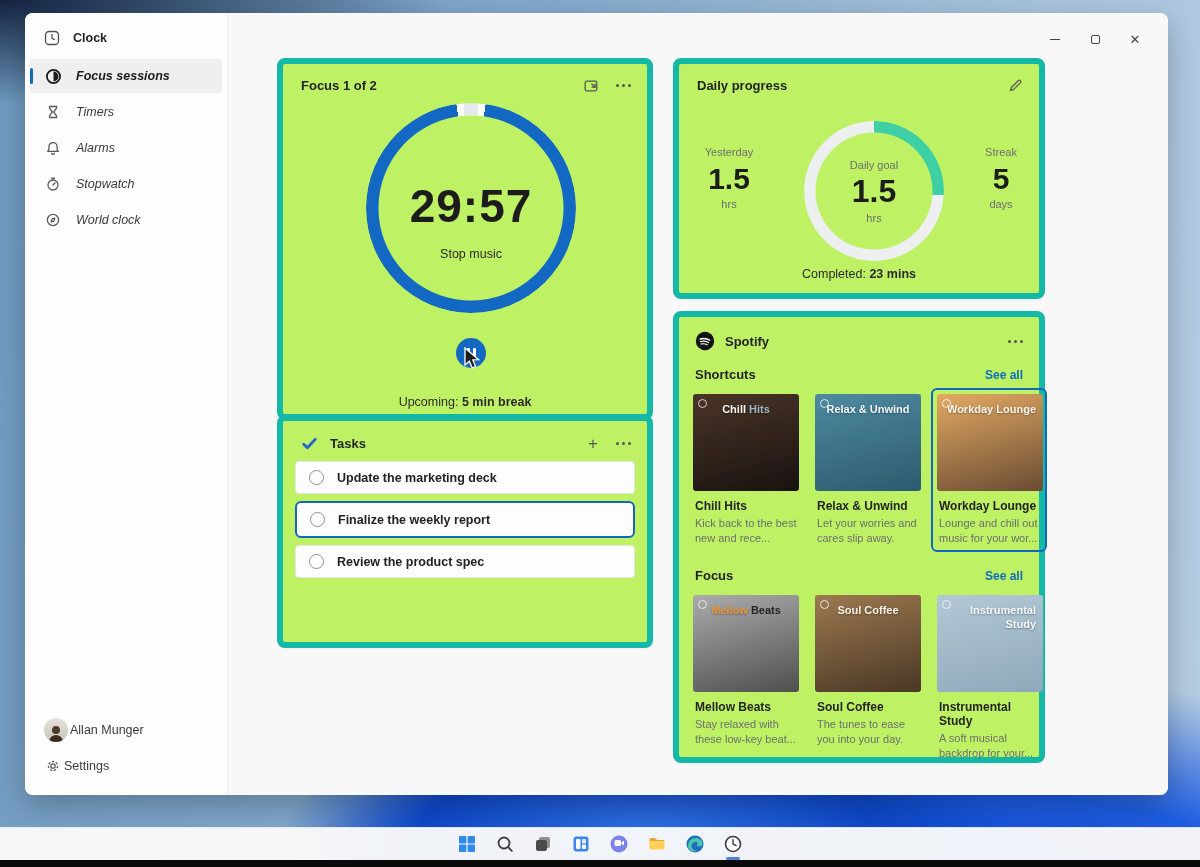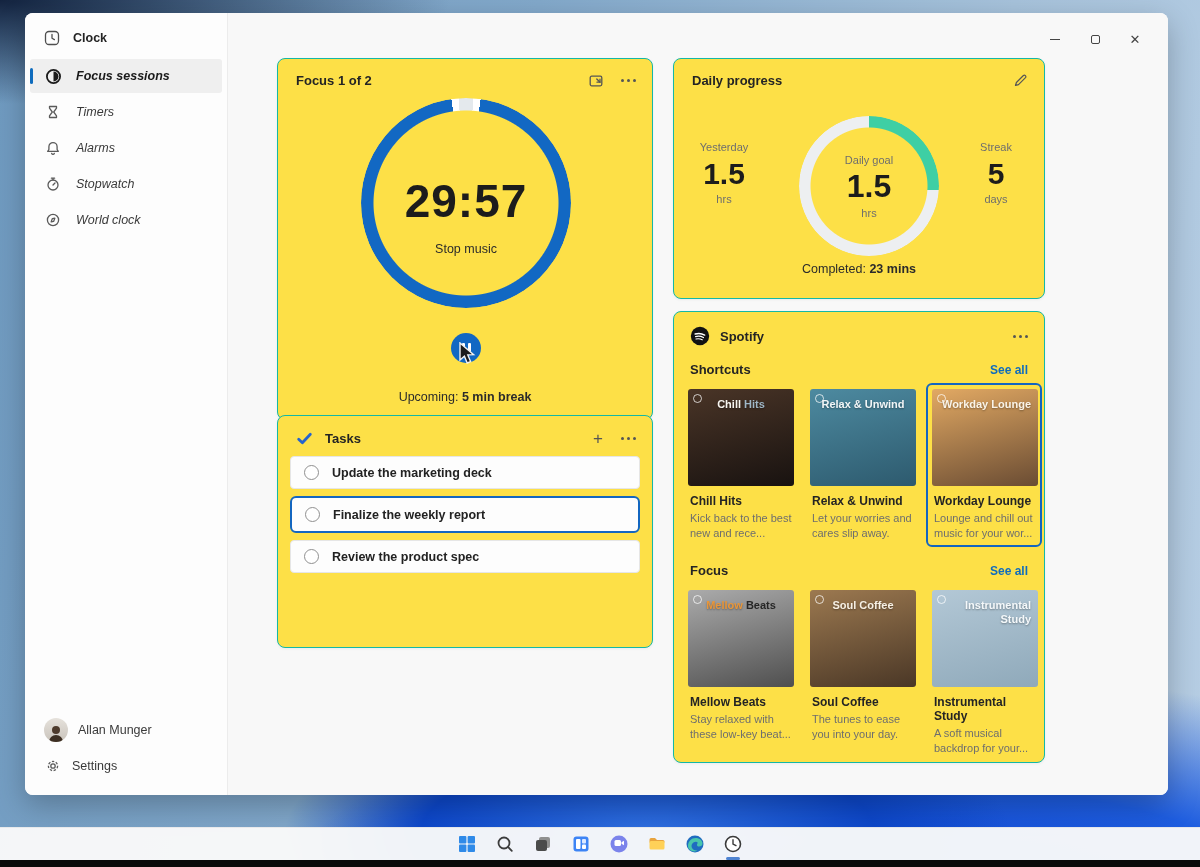--- a/index.html
+++ b/index.html
@@ -29,28 +29,28 @@
 
   
   .sidebar { position:absolute; left:0; top:0; bottom:0; width:203px; background:#fdfdfd; border-right:1px solid #ececec; border-radius:8px 0 0 8px; }
   .app-title-row { display:flex; align-items:center; gap:12px; padding:16px 0 10px 18px; }
   .app-title-row .label { font-size:12.5px; font-weight:600; color:#242424; }
   .nav-item { position:relative; display:flex; align-items:center; gap:14px; height:34px; margin:2px 5px; padding-left:14px; border-radius:3px; font-size:12.5px; color:#3a3a3a; cursor:pointer;font-style:italic; }
   .nav-item.selected { background:#efefef; font-weight:700; color:#1a1a1a; }
   .nav-item.selected::before { content:""; position:absolute; left:0; top:9px; width:3px; height:16px; border-radius:2px; background:#0f6cbd; }
   .nav-icon { width:18px; height:18px; display:flex; align-items:center; justify-content:center; flex:0 0 18px; }
   .sidebar-footer { position:absolute; left:0; bottom:10px; width:100%; }
-  .footer-row { display:flex; align-items:center; gap:10px; height:34px; padding-left:14px; margin:2px 5px; border-radius:5px; font-size:12.5px; color:#3a3a3a; cursor:pointer; }
+  .footer-row { display:flex; align-items:center; gap:2px; height:34px; padding-left:14px; margin:2px 5px; border-radius:5px; font-size:12.5px; color:#3a3a3a; cursor:pointer; }
   .avatar { width:24px; height:24px; border-radius:50%; background:linear-gradient(#e6e2dc,#c9c3bb); display:flex; align-items:flex-end; justify-content:center; overflow:hidden; flex:0 0 24px; }
   .avatar .head { width:8px; height:8px; border-radius:50%; background:#4d3a2c; margin-bottom:1px; }
   .avatar .body { width:14px; height:7px; border-radius:7px 7px 0 0; background:#3c2e22; }
 
   
   .main { position:absolute; left:203px; top:0; right:0; bottom:0; background:#f8f8f8; border-radius:0 8px 8px 0; }
-  .card { position:absolute; background:#fde047; border:1px solid #14b8a6; border-radius:8px; box-shadow:0 1px 3px rgba(0,0,0,.05); }
+  .card { position:absolute; background:#bef264; border:6px solid #14b8a6; border-radius:8px; box-shadow:0 1px 3px rgba(0,0,0,.05); }
   .card-header { display:flex; align-items:center; padding:14px 16px 0 18px; }
   .card-title { font-size:13px; font-weight:700; color:#242424; }
   .header-actions { margin-left:auto; display:flex; align-items:center; gap:18px; }
   .icon-btn { color:#555; display:flex; align-items:center; justify-content:center; cursor:pointer; }
   .dots { display:inline-flex; gap:3px; }
   .dots i { width:3px; height:3px; border-radius:50%; background:#555; }
   .plus { font-size:17px; color:#555; line-height:1; font-weight:400; }
   .see-all { margin-left:auto; font-size:12px; font-weight:700; color:#0f6cbd; cursor:pointer; }
 
   

